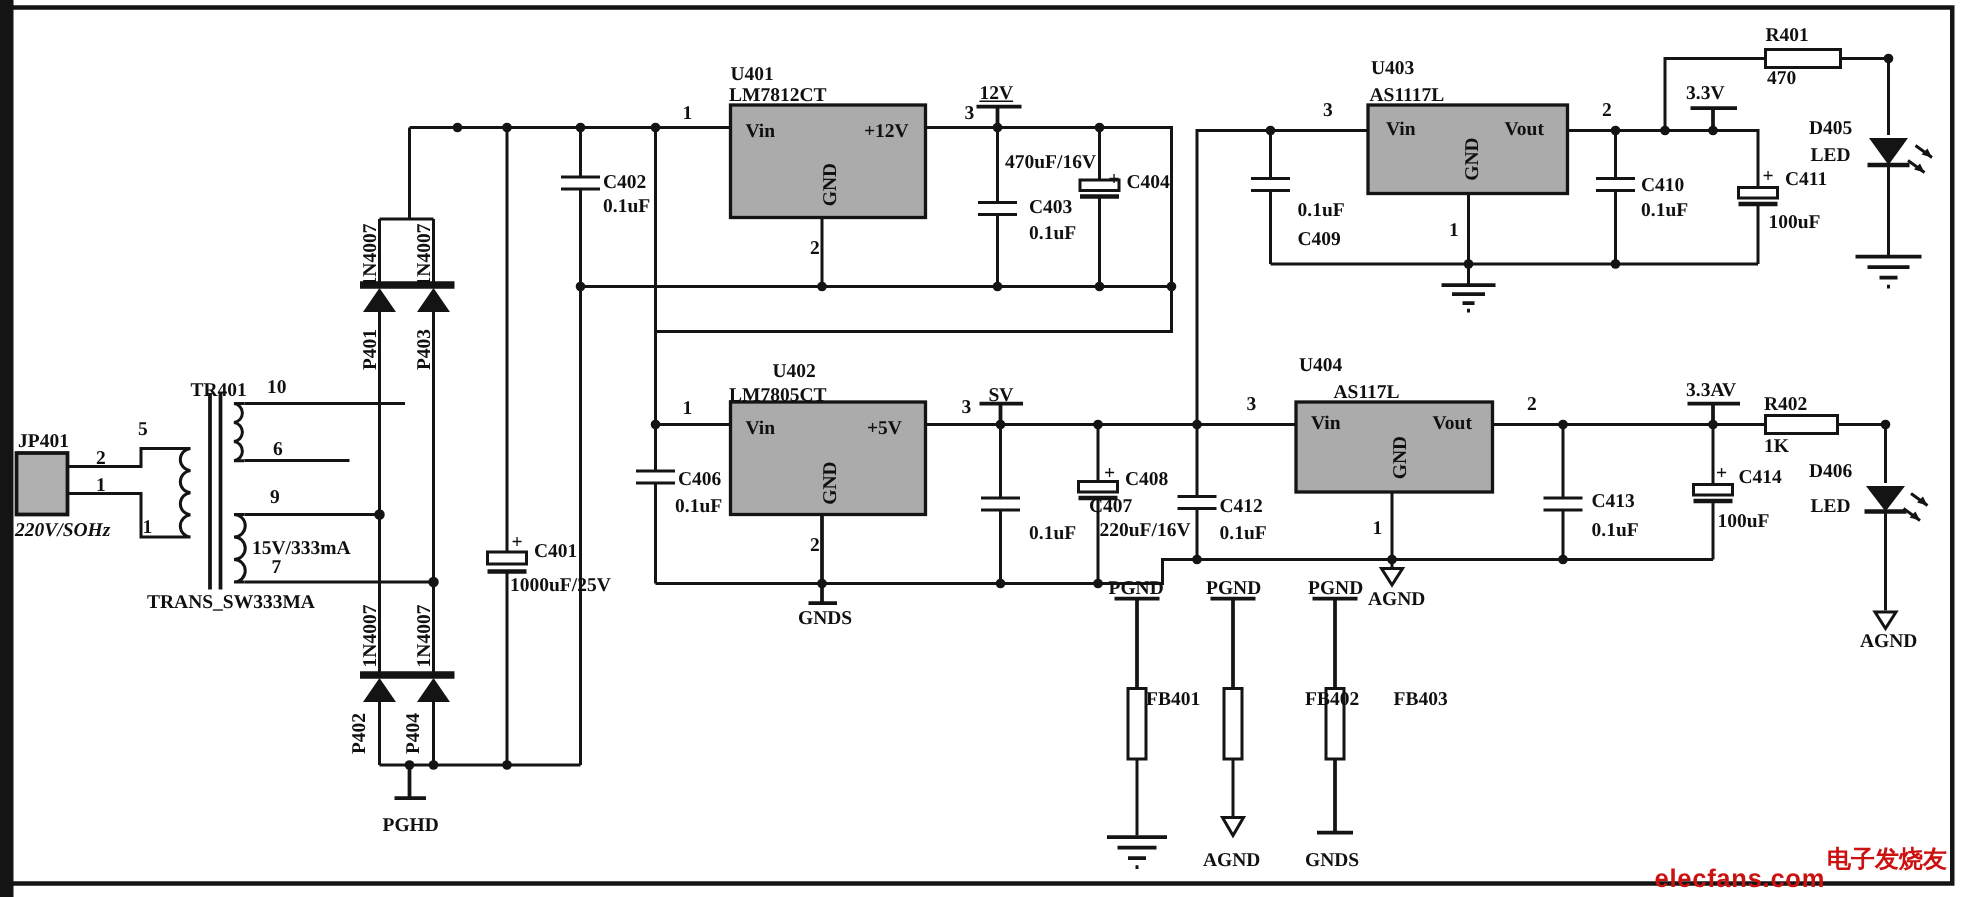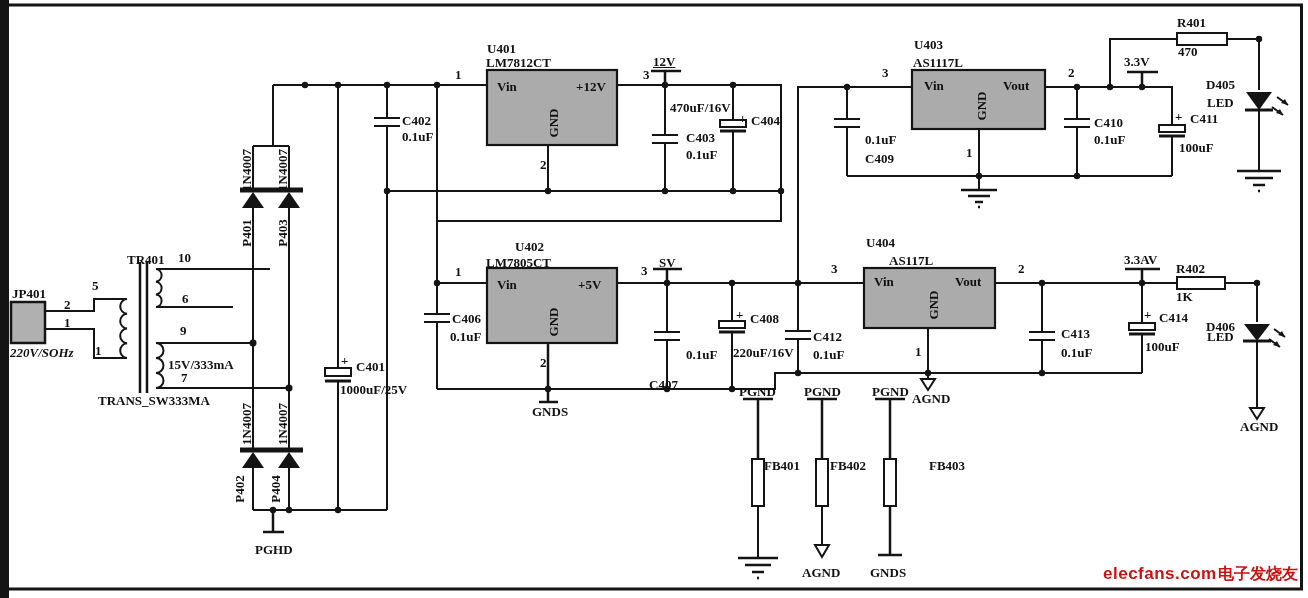--- a/index.html
+++ b/index.html
@@ -2,21 +2,21 @@
 <html><head>
 <meta charset="utf-8">
 <style>
   html,body{margin:0;padding:0;background:#e8e8e8;}
   #stage{position:relative;width:1308px;height:598px;background:#ffffff;overflow:hidden;
          font-family:"Liberation Serif","DejaVu Serif",serif;}
   #schem{position:absolute;left:0;top:0;}
   #label-layer{position:absolute;left:0;top:0;width:1308px;height:598px;pointer-events:none;}
   .lbl{position:absolute;font-size:13px;font-weight:700;color:#101010;line-height:1;white-space:nowrap;}
   .lbl.rot{transform:translate(-50%,-50%) rotate(-90deg);}
-  .lbl.wm-en{color:#cc1111;font-size:17px;font-family:"Liberation Sans",sans-serif;font-weight:800;letter-spacing:0.5px;}
+  .lbl.wm-en{color:#cc1111;font-size:17px;font-family:"Liberation Sans",sans-serif;font-weight:800;letter-spacing:0.5px;margin-top:12px;}
   .lbl.wm-cn{color:#cc1111;font-size:16px;font-weight:700;}
 </style>
 </head>
 <body>
 
 <div id="stage">
 
 <svg id="schem" width="1308" height="598" viewBox="0 0 1308 598">
   <g fill="none" stroke="#141414" stroke-width="2">
 
@@ -287,30 +287,30 @@
       <div class="lbl" style="left: 497px; top: 278px;">Vin</div>
       <div class="lbl" style="left: 578px; top: 278px;">+5V</div>
       <div class="lbl rot" style="left: 553px; top: 322px;">GND</div>
       <div class="lbl" style="left: 455px; top: 265px;">1</div>
       <div class="lbl" style="left: 641px; top: 264px;">3</div>
       <div class="lbl" style="left: 540px; top: 356px;">2</div>
       <div class="lbl" style="left: 659px; top: 256px;">SV</div>
       <div class="lbl" style="left: 532px; top: 405px;">GNDS</div>
       <div class="lbl" style="left: 452px; top: 312px;">C406</div>
       <div class="lbl" style="left: 450px; top: 330px;">0.1uF</div>
-      <div class="lbl" style="left: 649px; top: 330px; margin-top: 48px;">C407</div>
+      <div class="lbl" style="left: 726px; top: 330px;">C407</div>
       <div class="lbl" style="left: 686px; top: 348px;">0.1uF</div>
       <div class="lbl" style="left: 736px; top: 308px;">+</div>
       <div class="lbl" style="left: 750px; top: 312px;">C408</div>
       <div class="lbl" style="left: 733px; top: 346px;">220uF/16V</div>
       <div class="lbl" style="left: 739px; top: 385px;">PGND</div>
       <div class="lbl" style="left: 804px; top: 385px;">PGND</div>
       <div class="lbl" style="left: 872px; top: 385px;">PGND</div>
       <div class="lbl" style="left: 764px; top: 459px;">FB401</div>
-      <div class="lbl" style="left: 830px; top: 459px;">FB402</div>
+      <div class="lbl" style="left: 830px; top: 459px; padding-left: 40px;">FB402</div>
       <div class="lbl" style="left: 898px; top: 459px; margin-left: 31px;">FB403</div>
       <div class="lbl" style="left: 802px; top: 566px;">AGND</div>
       <div class="lbl" style="left: 870px; top: 566px;">GNDS</div>
       <div class="lbl" style="left: 912px; top: 392px;">AGND</div>
       <div class="lbl" style="left: 914px; top: 38px;">U403</div>
       <div class="lbl" style="left: 913px; top: 56px;">AS1117L</div>
       <div class="lbl" style="left: 924px; top: 79px;">Vin</div>
       <div class="lbl" style="left: 1003px; top: 79px;">Vout</div>
       <div class="lbl rot" style="left: 981px; top: 106px;">GND</div>
       <div class="lbl" style="left: 882px; top: 66px;">3</div>
@@ -339,20 +339,20 @@
       <div class="lbl" style="left: 813px; top: 330px;">C412</div>
       <div class="lbl" style="left: 813px; top: 348px;">0.1uF</div>
       <div class="lbl" style="left: 1061px; top: 327px;">C413</div>
       <div class="lbl" style="left: 1061px; top: 346px;">0.1uF</div>
       <div class="lbl" style="left: 1144px; top: 308px;">+</div>
       <div class="lbl" style="left: 1159px; top: 311px;">C414</div>
       <div class="lbl" style="left: 1145px; top: 340px;">100uF</div>
       <div class="lbl" style="left: 1124px; top: 253px;">3.3AV</div>
       <div class="lbl" style="left: 1176px; top: 262px;">R402</div>
       <div class="lbl" style="left: 1176px; top: 290px;">1K</div>
-      <div class="lbl" style="left: 1206px; top: 320px;">D406</div>
+      <div class="lbl" style="left: 1206px; top: 307px;">D406</div>
       <div class="lbl" style="left: 1207px; top: 330px;">LED</div>
       <div class="lbl" style="left: 1240px; top: 420px;">AGND</div>
       <div class="lbl wm-en" style="left: 1103px; top: 565px;">elecfans.com</div>
       <div class="lbl wm-cn" style="left: 1218px; top: 566px;">电子发烧友</div>
     </div>
 
 </div>
 
 </body></html>

